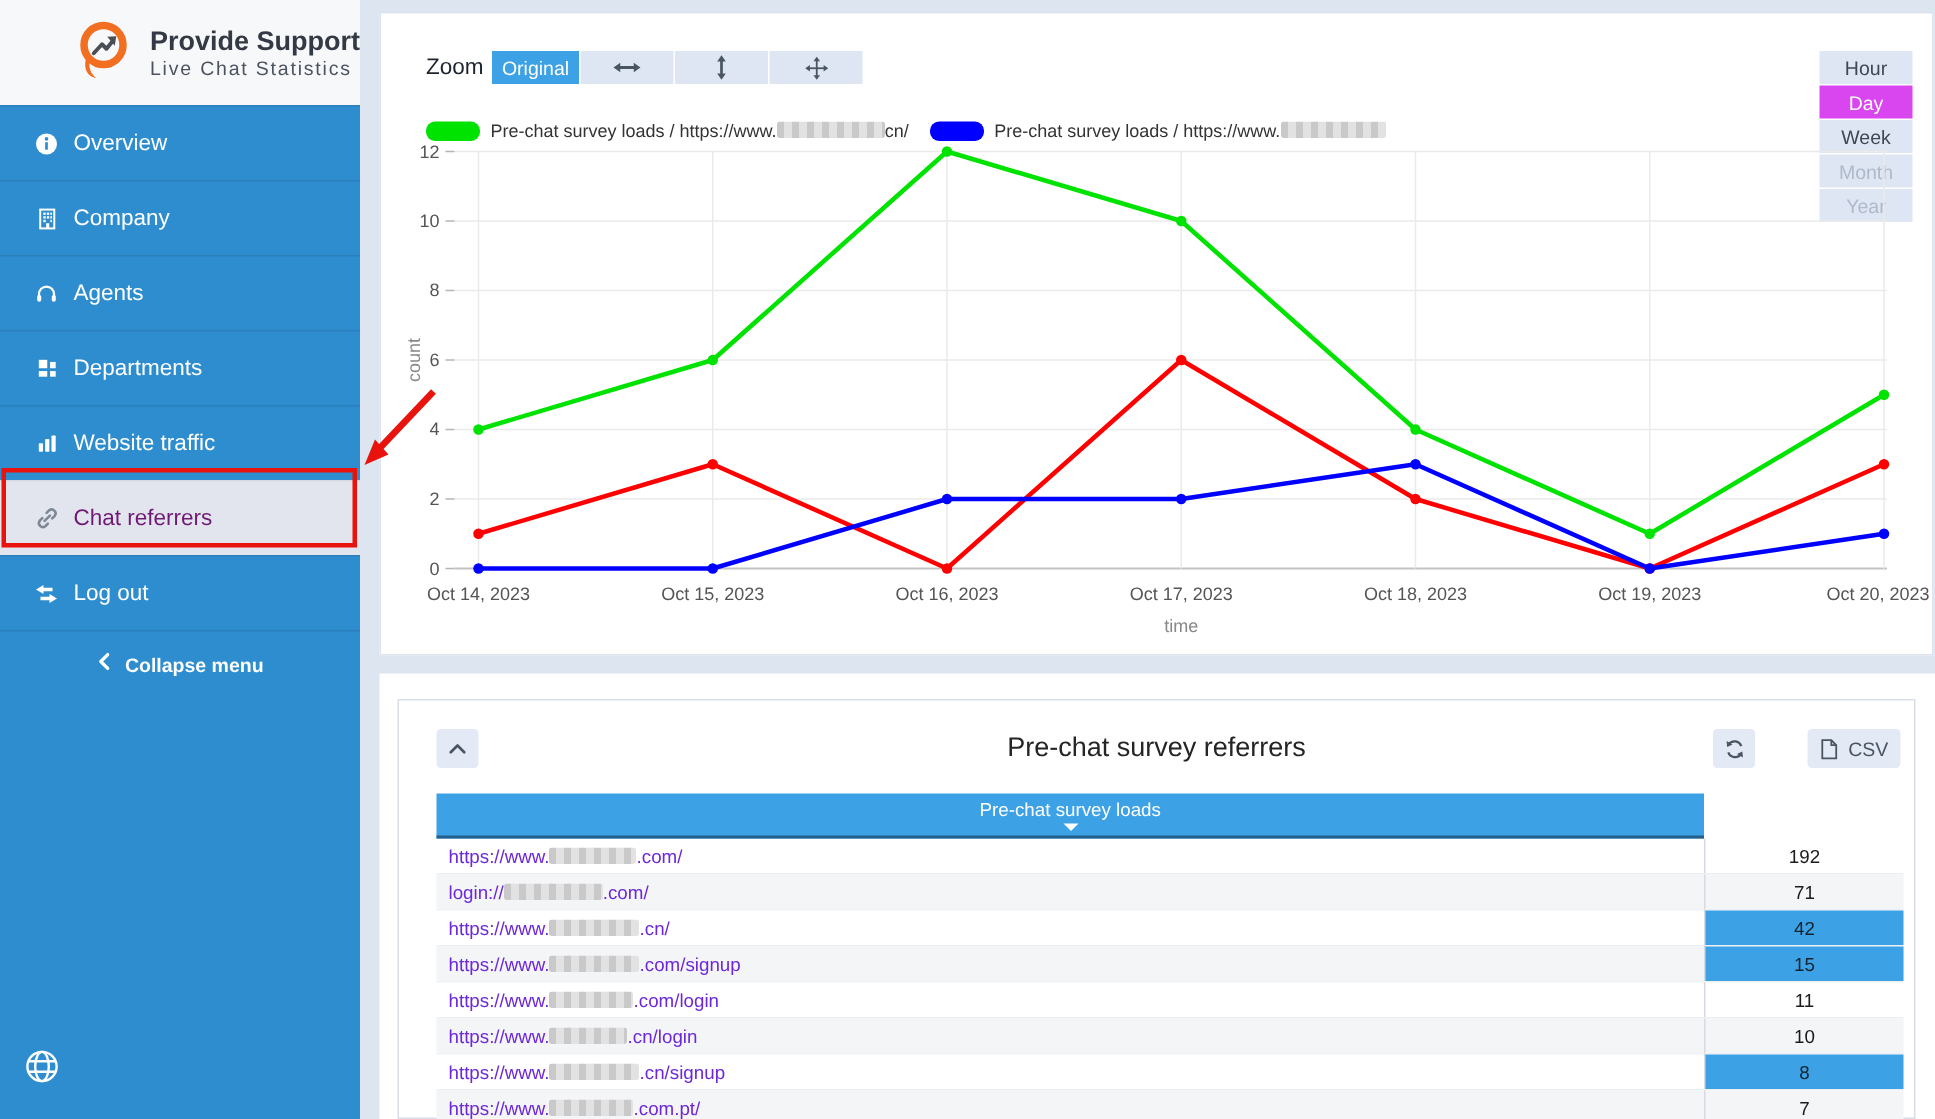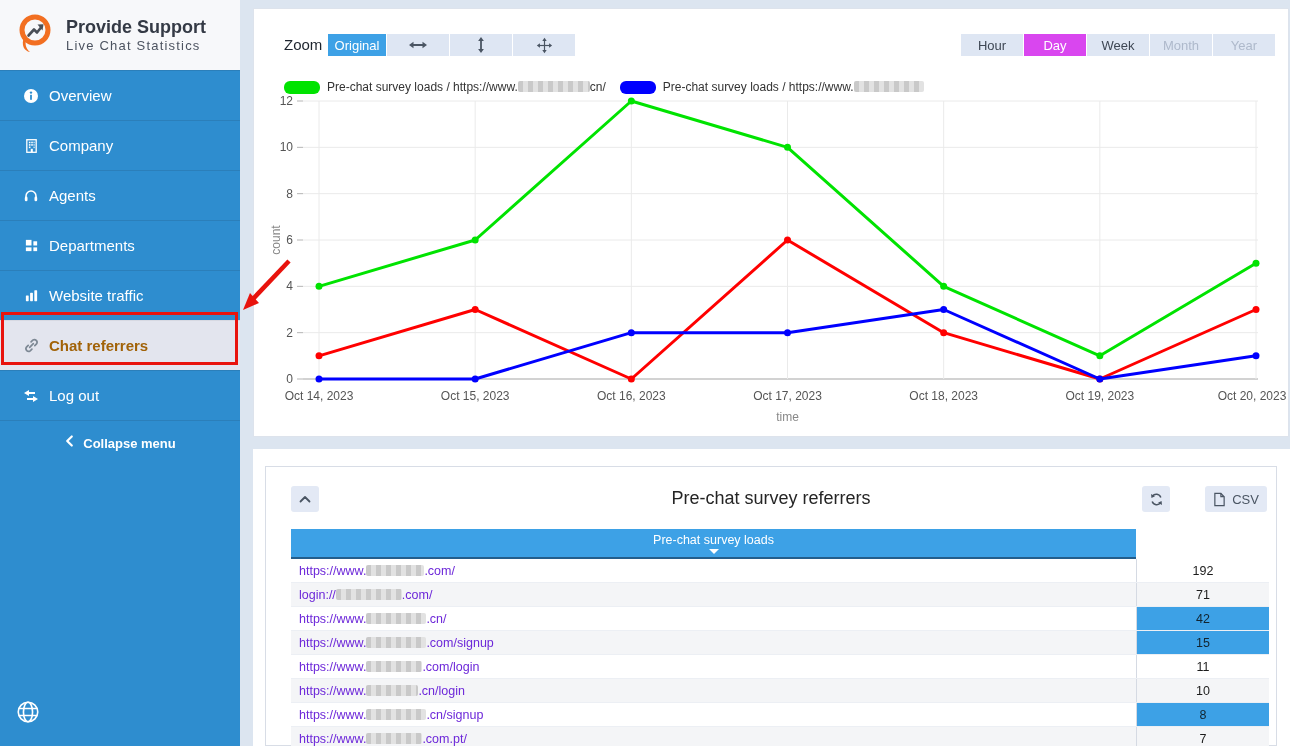--- a/index.html
+++ b/index.html
@@ -1,45 +1,45 @@
 <!DOCTYPE html>
 <html><head>
 <meta charset="utf-8">
 <style>
   html,body{margin:0;padding:0;}
   body{font-family:"Liberation Sans","DejaVu Sans",sans-serif;background:#dce5f0;}
   .stage{position:relative;width:1290px;height:746px;overflow:hidden;background:#dce5f0;}
 
   
   .sidebar{position:absolute;left:0;top:0;width:240px;height:746px;background:#2e8dcf;}
-  .logo-area{height:70px;background:#f7f8fa;display:flex;align-items:center;padding-left:14px;box-sizing:border-box;}
+  .logo-area{height:70px;background:#f7f8fa;display:flex;align-items:center;padding-left:14px;box-sizing:border-box;justify-content:flex-end;}
   .logo-text{margin-left:10px;line-height:1.05;}
   .brand-title{font-size:18px;font-weight:bold;color:#343a45;}
   .brand-sub{font-size:13px;color:#4c5360;letter-spacing:1.2px;margin-top:2px;}
   .nav-item{position:relative;height:49px;display:flex;align-items:center;border-top:1px solid #2b7fba;cursor:pointer;}
   .nav-item .nicon{width:18px;margin-left:22px;display:flex;justify-content:center;}
   .nav-item .nlabel{margin-left:9px;font-size:15px;color:#ffffff;}
   .nav-item.active{background:#e3e5ee;border-top-color:#d7d9e2;}
-  .nav-item.active .nlabel{color:#a16207;font-weight:bold;}
+  .nav-item.active .nlabel{color:#701a75;}
   .collapse-row{height:44px;display:flex;align-items:center;justify-content:center;border-top:1px solid #2b7fba;cursor:pointer;}
   .collapse-row .clabel{color:#fff;font-size:13px;font-weight:bold;margin-left:8px;}
   .globe{position:absolute;left:15px;bottom:17px;}
 
   
   .anno-box{position:absolute;left:1px;top:312px;width:231px;height:47px;border:3px solid #e8130d;z-index:30;pointer-events:none;}
   .anno-svg{position:absolute;left:0;top:0;z-index:31;pointer-events:none;}
 
   
   .chart-panel{position:absolute;left:253px;top:8px;width:1036px;height:429px;background:#fff;border:1px solid #dde3ec;box-sizing:border-box;}
   .zoom-label{position:absolute;left:30px;top:27px;font-size:15px;color:#1d242e;}
   .zoom-group{position:absolute;left:74px;top:25px;display:flex;gap:1px;}
   .zbtn{height:22px;display:flex;align-items:center;justify-content:center;font-size:13px;cursor:pointer;background:#dee6f3;color:#3e4754;}
   .zbtn.original{width:58px;background:#3da1e6;color:#fff;}
   .zbtn.arrow{width:62px;}
-  .tab-group{position:absolute;right:13px;top:25px;display:flex;gap:1px;}
+  .tab-group{position:absolute;right:13px;top:25px;display:flex;gap:1px;flex-direction:column;}
   .tab{width:62px;height:22px;display:flex;align-items:center;justify-content:center;font-size:13px;background:#dee6f3;color:#3e4754;cursor:pointer;}
   .tab.active{background:#d946ef;color:#fff;}
   .tab.muted{color:#aeb9cb;}
   .legend{position:absolute;left:30px;top:71px;display:flex;align-items:center;gap:14px;white-space:nowrap;}
   .legend-item{display:flex;align-items:center;font-size:12px;color:#333;}
   .swatch{width:36px;height:13px;border-radius:6px;margin-right:7px;}
   .blur{display:inline-block;height:11px;border-radius:2px;vertical-align:-1px;
     background:repeating-linear-gradient(90deg,#c9c9c9 0 5px,#e2e2e2 5px 10px),
                repeating-linear-gradient(0deg,rgba(255,255,255,.45) 0 4px,rgba(110,110,110,.28) 4px 8px);}
   .legend-item:nth-child(1) .blur{width:72px;}

